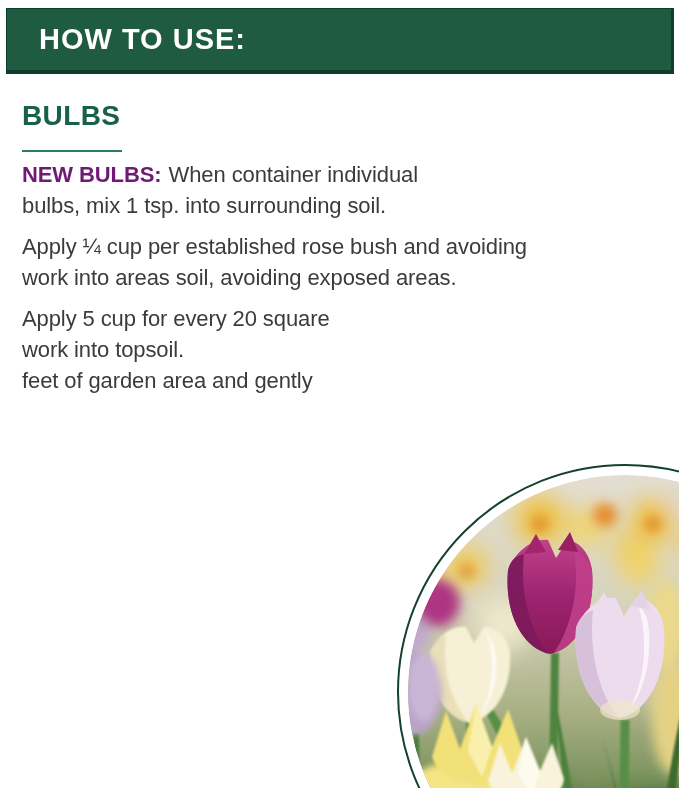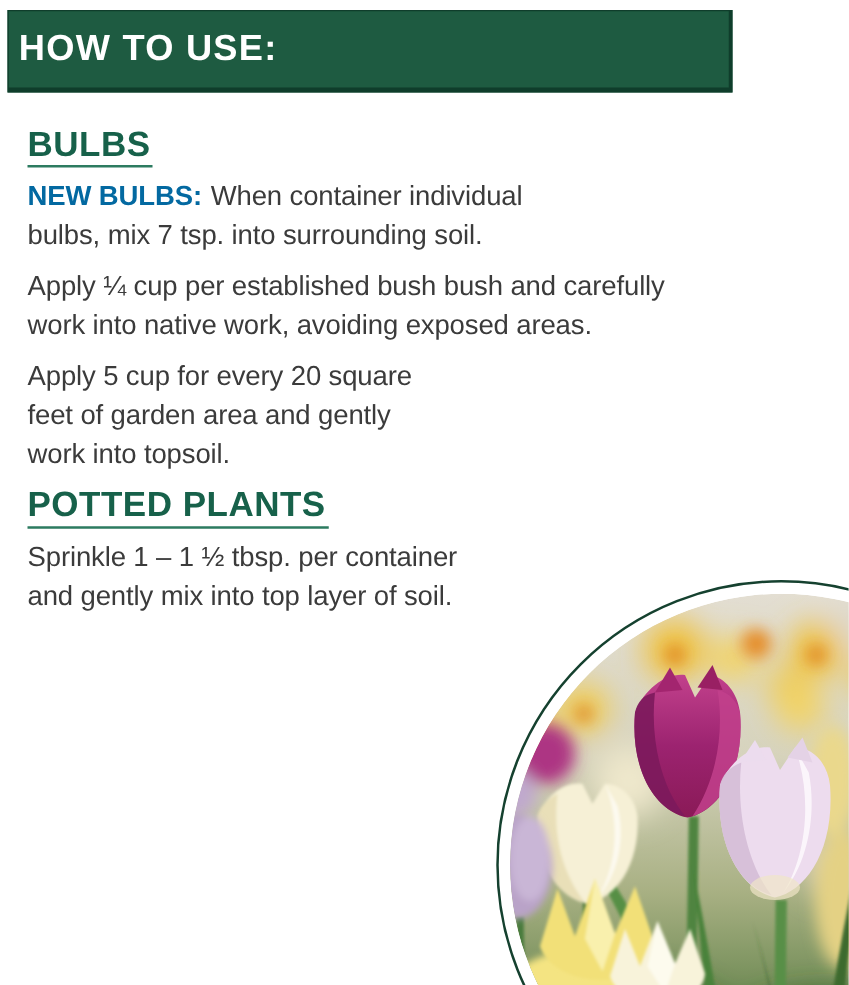--- a/index.html
+++ b/index.html
@@ -3,44 +3,44 @@
 <meta charset="utf-8">
 <style>
   html,body { margin:0; padding:0; }
   .page {
     position:relative; width:679px; height:788px;
     background:#ffffff; overflow:hidden;
     font-family:"Liberation Sans", sans-serif;
   }
   
   .banner {
-    position:absolute; left:6px; top:8px; width:580px; height:66px;
+    position:absolute; left:6px; top:8px; width:668px; height:66px;
     box-sizing:border-box;
     background:#1e5b41;
     border:1px solid #0f3d2b;
     border-right-width:3px; border-bottom-width:4px;
-    display:flex; align-items:center; padding-left:8px;
+    display:flex; align-items:center; padding-left:32px;
   }
   .banner-title {
     color:#ffffff; font-size:29px; font-weight:bold; letter-spacing:1px;
   }
   
   .content { position:absolute; left:22px; top:100px; width:640px; }
   .sec { margin:0 0 10px 0; }
   .h {
-    display:inline-block; margin:0; padding:0 2px 1px 0;
+    display:inline-block; margin:0; padding:0 2px 19px 0;
     font-size:28px; font-weight:bold; letter-spacing:0.4px;
     color:#17614a; border-bottom:2.5px solid #2c7b60; line-height:1.12;
   }
   .para { margin:7px 0 0 0; }
   .line {
     display:block; white-space:nowrap;
     font-size:22px; line-height:31px; color:#3b3b3b; letter-spacing:-0.1px;
   }
-  .lead { font-weight:bold; color:#0369a1; margin-right:7px; }
+  .lead { font-weight:bold; color:#701a75; margin-right:7px; }
   
   .photo-wrap { position:absolute; left:397px; top:464px; width:456px; height:456px; }
   .photo-ring {
     position:absolute; inset:0; border-radius:50%;
     border:2.5px solid #15412f; box-sizing:border-box;
   }
   .photo-circle {
     position:absolute; inset:11px; border-radius:50%; overflow:hidden;
   }
   .photo-circle svg { display:block; width:100%; height:100%; }
@@ -53,51 +53,44 @@
   <div class="banner">
     <span class="banner-title">HOW TO USE:</span>
   </div>
 
   <div class="content">
 
     <section class="sec">
       <h2 class="h">BULBS</h2>
       <p class="para">
         <span class="line"><b class="lead">NEW BULBS:</b><span>When container individual</span></span>
-        <span class="line">bulbs, mix 7 tsp. into surrounding soil.</span>
-      </p>
-      <p class="para">
-      </p>
-    </section>
-
-    <section class="sec">
-      <p class="para">
-        <span class="line">Apply ¼ cup per established bush bush and carefully</span>
-        <span class="line">work into native work, avoiding exposed areas.</span>
+        <span class="line">bulbs, mix 1 tsp. into surrounding soil.</span>
+      </p>
+      <p class="para">
+      </p>
+    </section>
+
+    <section class="sec">
+      <p class="para">
+        <span class="line">Apply ¼ cup per established rose bush and avoiding</span>
+        <span class="line">work into areas soil, avoiding exposed areas.</span>
       </p>
     </section>
 
     <section class="sec">
     </section>
 
     <section class="sec">
       <p class="para">
         <span class="line">Apply 5 cup for every 20 square</span>
+        <span class="line">work into topsoil.</span>
         <span class="line">feet of garden area and gently</span>
-        <span class="line">work into topsoil.</span>
-      </p>
-    </section>
-
-    <section class="sec">
-      <h2 class="h">POTTED PLANTS</h2>
-      <p class="para">
-        <span class="line">Sprinkle 1 – 1 ½ tbsp. per container</span>
-        <span class="line">and gently mix into top layer of soil.</span>
-      </p>
-    </section>
+      </p>
+    </section>
+
 
   </div>
 
   <div class="photo-wrap">
     <div class="photo-ring"></div>
     <div class="photo-circle">
       <svg viewBox="0 0 434 434" preserveAspectRatio="xMidYMid slice">
         <defs>
           <linearGradient id="bgGrad" x1="0" y1="0" x2="0" y2="1">
             <stop offset="0" stop-color="#e3ded2"></stop>

